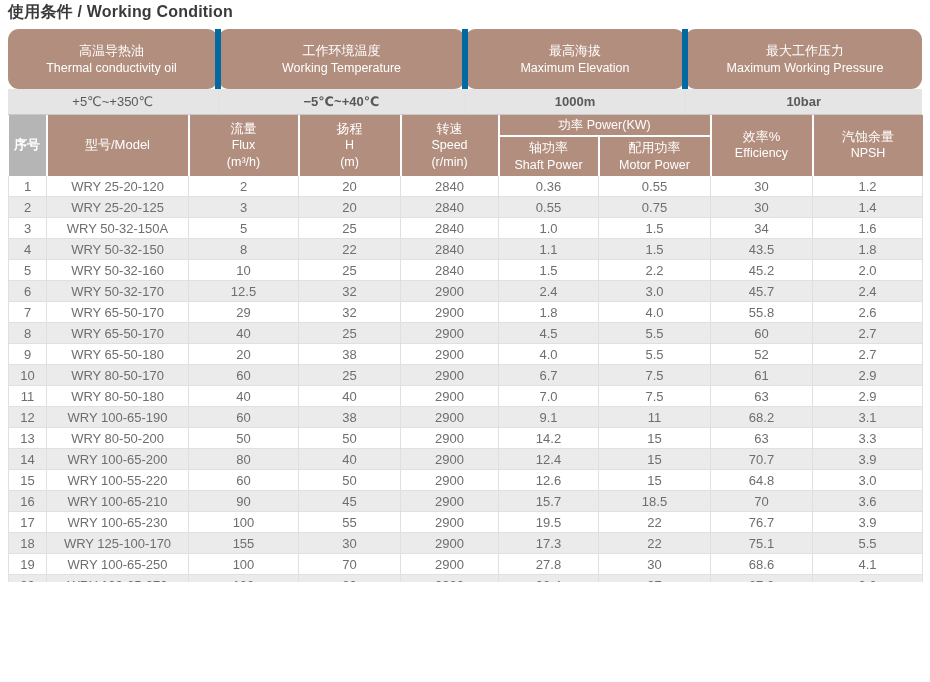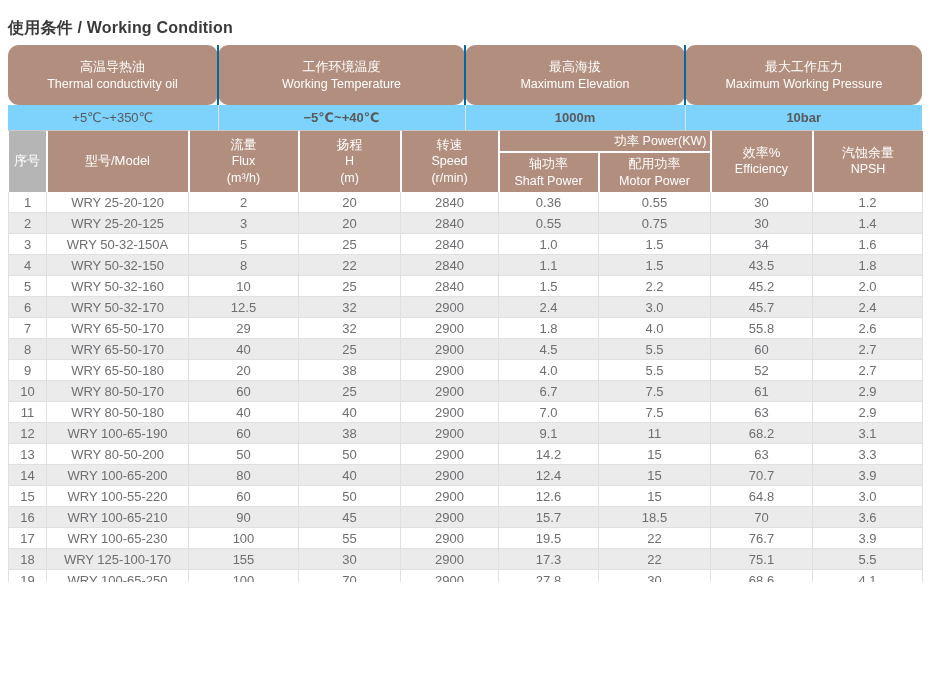--- a/index.html
+++ b/index.html
@@ -9,21 +9,21 @@
     --header-text:#ffffff;
     --data-text:#6d6e71;
     --value-text:#58595b;
     --title-text:#3a3a3a;
     --grid-line:#e0e0e0;
     --table-bottom-border:#9e9e9e;
   }
   *{box-sizing:border-box;}
   html,body{margin:0;padding:0;background:#ffffff;}
   body{width:930px;height:682px;font-family:"Liberation Sans","DejaVu Sans",sans-serif;}
-  .page{width:930px;height:582px;padding:18px 8px 0 8px;overflow:hidden;}
+  .page{width:930px;height:582px;padding:2px 8px 0 8px;overflow:hidden;}
 
   .sec-title{
     font-size:16px;
     font-weight:700;
     color:var(--title-text);
     margin:0 0 6px 0;
     letter-spacing:0.2px;
   }
   .tp-title{margin-top:38px;}
 
@@ -33,50 +33,50 @@
   .wc-table th{
     background:var(--header-tan);
     color:var(--header-text);
     font-weight:400;
     height:60px;
     padding:4px 6px;
     text-align:center;
     vertical-align:middle;
     border-radius:11px;
   }
-  .wc-table th + th{border-left:2px solid #0369a1;}
+  .wc-table th + th{border-left:6px solid #0369a1;}
   .wc-table .zh{font-size:13px;line-height:1.5;}
   .wc-table .en{font-size:12.5px;line-height:1.4;}
   .wc-table td{
     height:25px;
     text-align:center;
     vertical-align:middle;
     font-size:13px;
     color:var(--value-text);
     border-bottom:1px solid #c9c9c9;
-    background:#7dd3fc;
+    background:#e5e5e5;
   }
   .wc-table td + td{border-left:1px solid var(--grid-line);font-weight:bold;}
 
   
   .tp-table th{
     background:var(--header-tan);
     color:var(--header-text);
     font-weight:400;
     text-align:center;
     vertical-align:middle;
     padding:2px 3px;
     font-size:12.5px;
     line-height:1.35;
   }
   .tp-table thead th{border-left:2px solid #ffffff;}
   .tp-table thead tr:first-child th:first-child{border-left:none;}
-  .tp-table .idx-h{background:var(--header-gray);font-size:13px;}
+  .tp-table .idx-h{background:var(--header-gray);font-size:13px;font-weight:bold;}
   .tp-table .h-main{height:60px;}
-  .tp-table .power-group{height:21px;border-bottom:2px solid #ffffff;text-align:right;}
+  .tp-table .power-group{height:21px;border-bottom:2px solid #ffffff;}
   .tp-table .sub{height:37px;}
   .tp-table .hz{font-size:13px;}
   .tp-table .he{font-size:12.5px;}
   .tp-table tbody td{
     height:21px;
     text-align:center;
     vertical-align:middle;
     font-size:13px;
     color:var(--data-text);
     border-bottom:1px solid var(--grid-line);

